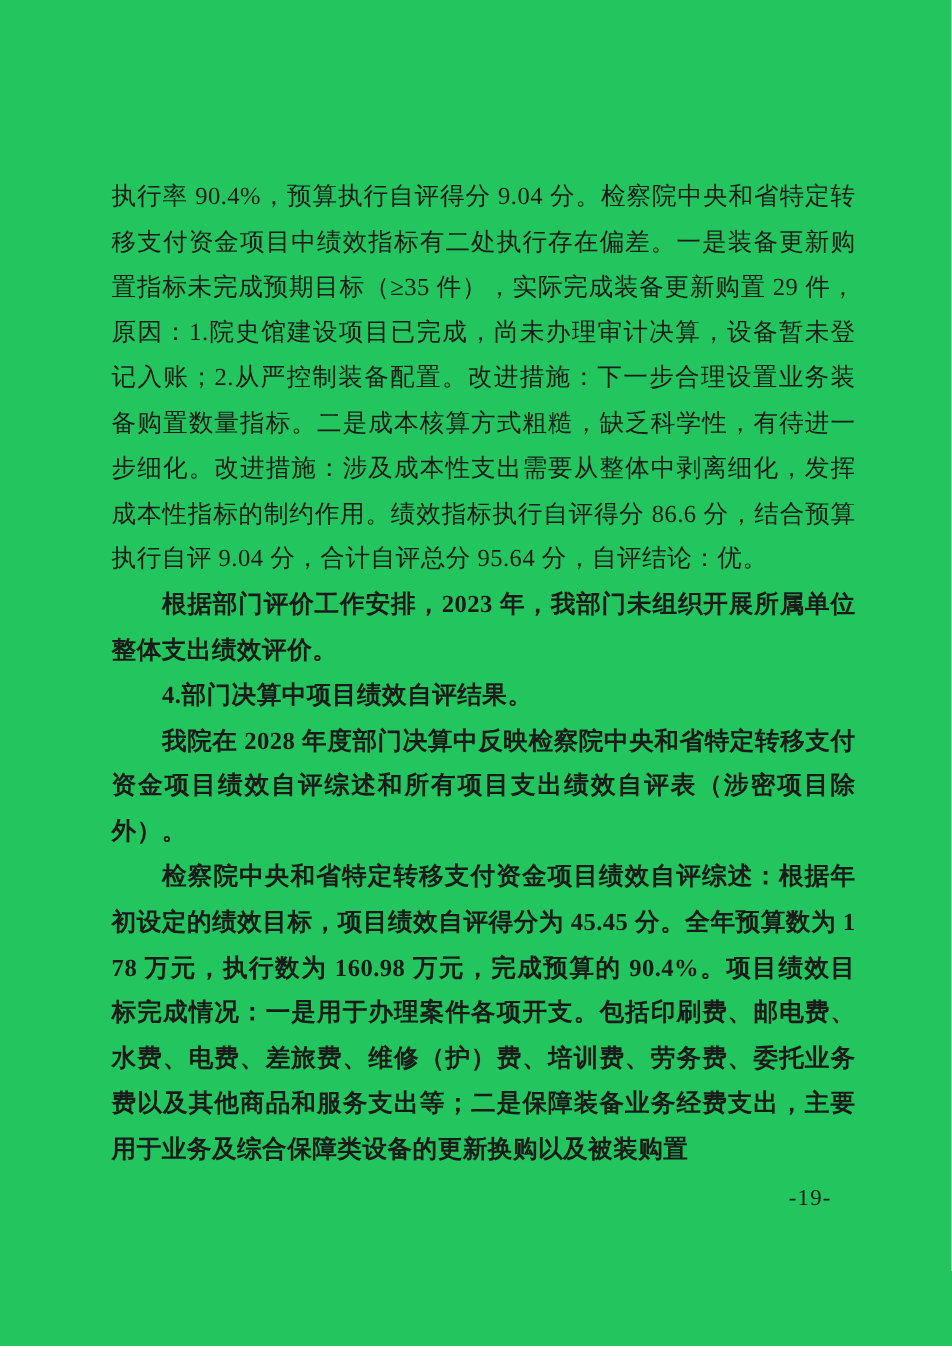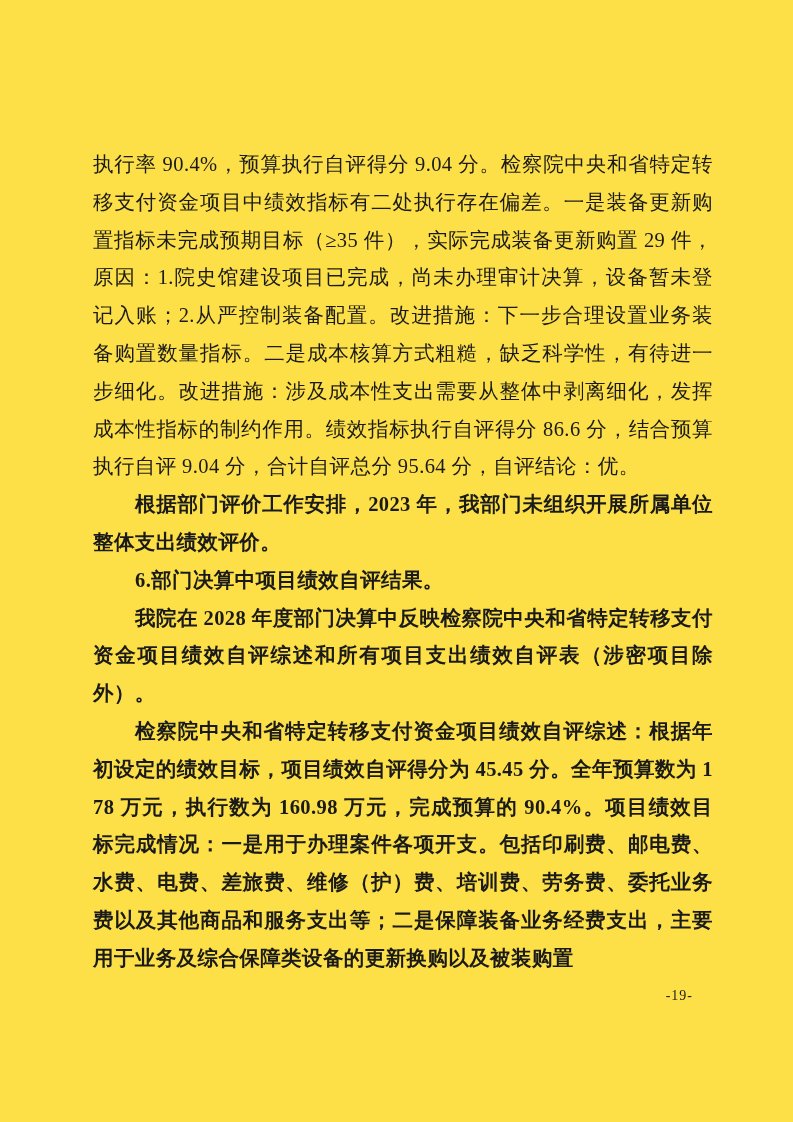--- a/index.html
+++ b/index.html
@@ -5,21 +5,21 @@
   html, body {
     margin: 0;
     padding: 0;
     background: #e8e8e8;
   }
   .page {
     position: relative;
     width: 793px;
     height: 1122px;
     margin: 0 auto;
-    background: #fde047;
+    background: #22c55e;
     font-family: "Liberation Serif", "DejaVu Serif", serif;
     color: #1a1a1a;
     overflow: hidden;
   }
   .content {
     position: absolute;
     left: 93px;
     top: 146px;
     width: 620px;
   }
@@ -36,30 +36,30 @@
     text-indent: 42px;
     font-weight: bold;
   }
   .para.heading {
     font-weight: bold;
   }
   .page-number {
     position: absolute;
     top: 988px;
     right: 100px;
-    font-size: 14px;
+    font-size: 19px;
     letter-spacing: 1px;
     color: #1a1a1a;
   }
 </style>
 </head>
 <body>
 
 <div class="page">
   <div class="content">
     <p class="para">执行率 90.4%，预算执行自评得分 9.04 分。检察院中央和省特定转移支付资金项目中绩效指标有二处执行存在偏差。一是装备更新购置指标未完成预期目标（≥35 件），实际完成装备更新购置 29 件，原因：1.院史馆建设项目已完成，尚未办理审计决算，设备暂未登记入账；2.从严控制装备配置。改进措施：下一步合理设置业务装备购置数量指标。二是成本核算方式粗糙，缺乏科学性，有待进一步细化。改进措施：涉及成本性支出需要从整体中剥离细化，发挥成本性指标的制约作用。绩效指标执行自评得分 86.6 分，结合预算执行自评 9.04 分，合计自评总分 95.64 分，自评结论：优。</p>
     <p class="para indent">根据部门评价工作安排，2023 年，我部门未组织开展所属单位整体支出绩效评价。</p>
-    <p class="para indent heading">6.部门决算中项目绩效自评结果。</p>
+    <p class="para indent heading">4.部门决算中项目绩效自评结果。</p>
     <p class="para indent">我院在 2028 年度部门决算中反映检察院中央和省特定转移支付资金项目绩效自评综述和所有项目支出绩效自评表（涉密项目除外）。</p>
     <p class="para indent">检察院中央和省特定转移支付资金项目绩效自评综述：根据年初设定的绩效目标，项目绩效自评得分为 45.45 分。全年预算数为 178 万元，执行数为 160.98 万元，完成预算的 90.4%。项目绩效目标完成情况：一是用于办理案件各项开支。包括印刷费、邮电费、水费、电费、差旅费、维修（护）费、培训费、劳务费、委托业务费以及其他商品和服务支出等；二是保障装备业务经费支出，主要用于业务及综合保障类设备的更新换购以及被装购置</p>
   </div>
   <div class="page-number">-19-</div>
 </div>
 
 </body></html>

